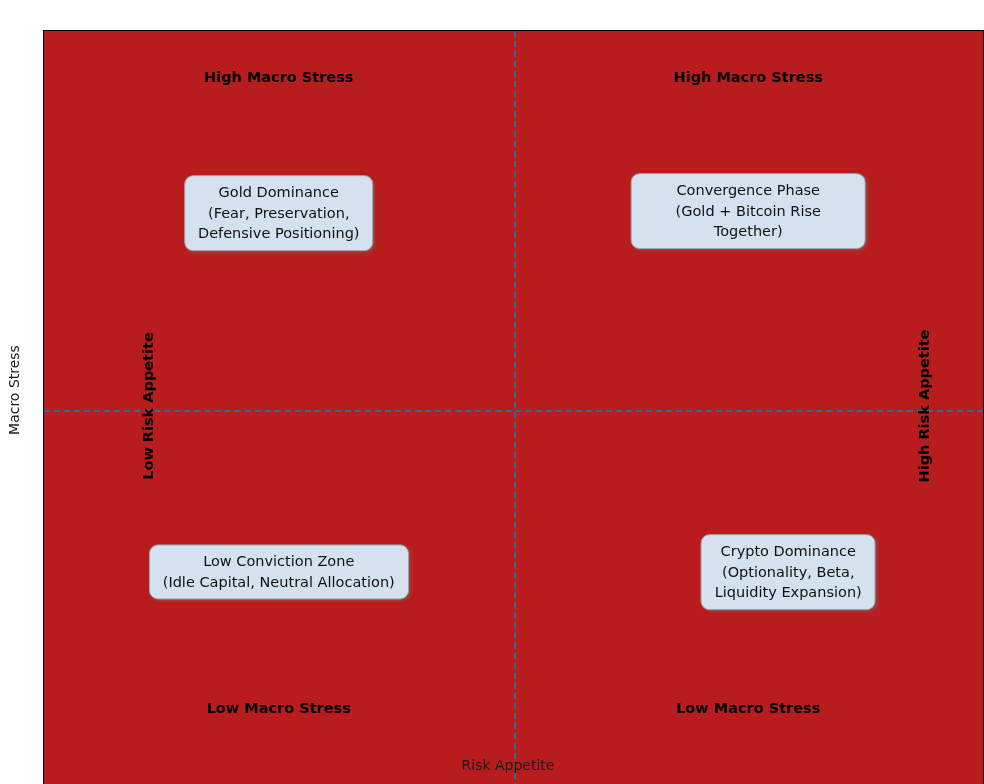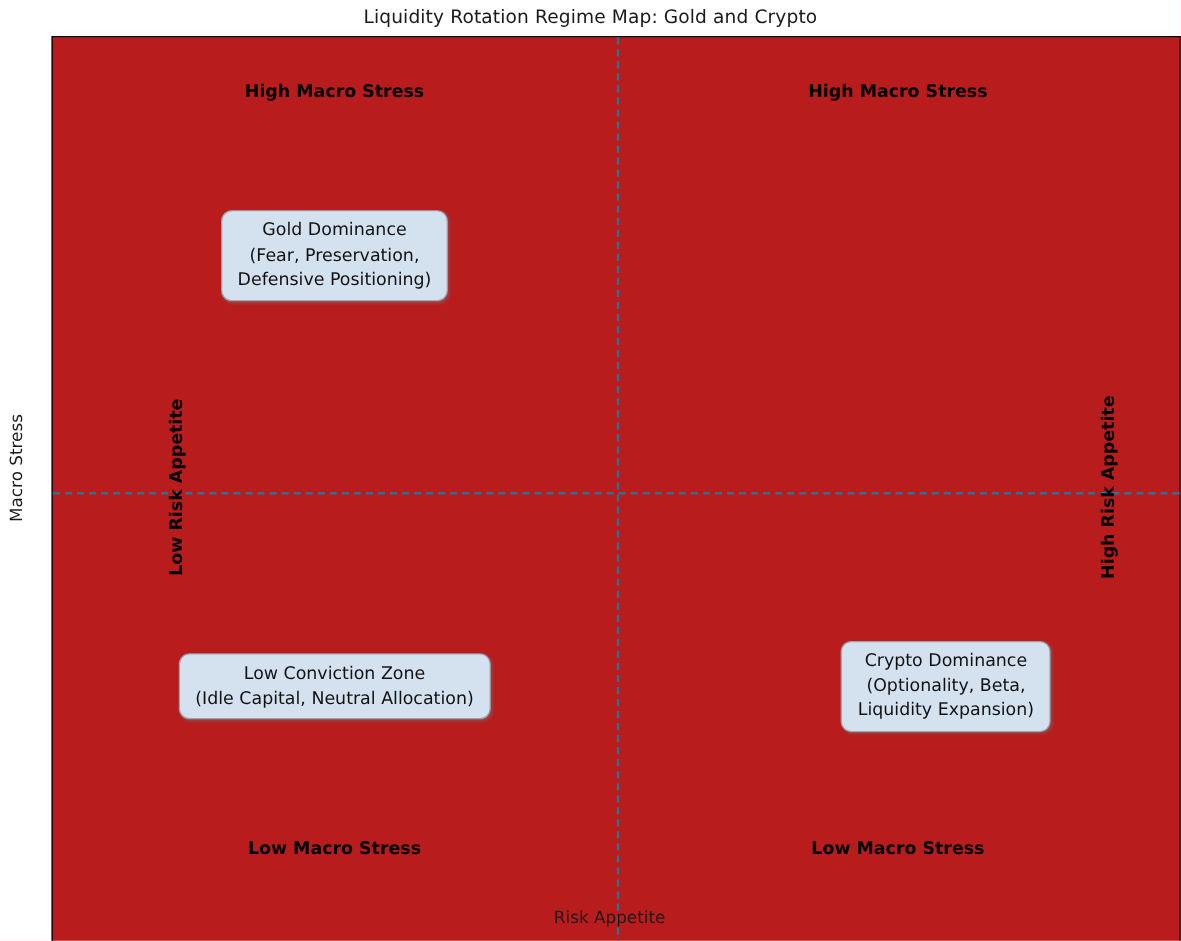--- a/index.html
+++ b/index.html
@@ -146,38 +146,39 @@
     white-space: nowrap;
     transform: translate(-50%, -50%) rotate(-90deg);
     transform-origin: center center;
   }
 </style>
 </head>
 <body>
 
 <div id="figure">
 
-  <div id="chart-title">Liquidity Rotation Regime Map: Gold and Crypto</div>
 
   <div id="plot-area">
 
     <div class="divider-v"></div>
     <div class="divider-h"></div>
 
     <div class="quad-label" id="label-top-left">High Macro Stress</div>
     <div class="quad-label" id="label-top-right">High Macro Stress</div>
     <div class="quad-label" id="label-bottom-left">Low Macro Stress</div>
     <div class="quad-label" id="label-bottom-right">Low Macro Stress</div>
 
     <div class="side-label" id="label-low-risk">Low Risk Appetite</div>
     <div class="side-label" id="label-high-risk">High Risk Appetite</div>
 
     <div class="regime-box" id="box-gold">Gold Dominance
 (Fear, Preservation,
 Defensive Positioning)</div>
+    <div class="regime-box" id="box-convergence">Convergence Phase
+(Gold + Bitcoin Rise Together)</div>
     <div class="regime-box" id="box-lowconv">Low Conviction Zone
 (Idle Capital, Neutral Allocation)</div>
     <div class="regime-box" id="box-crypto">Crypto Dominance
 (Optionality, Beta,
 Liquidity Expansion)</div>
 
   </div>
 
   <div id="axis-x-title">Risk Appetite</div>
   <div id="axis-y-title">Macro Stress</div>

